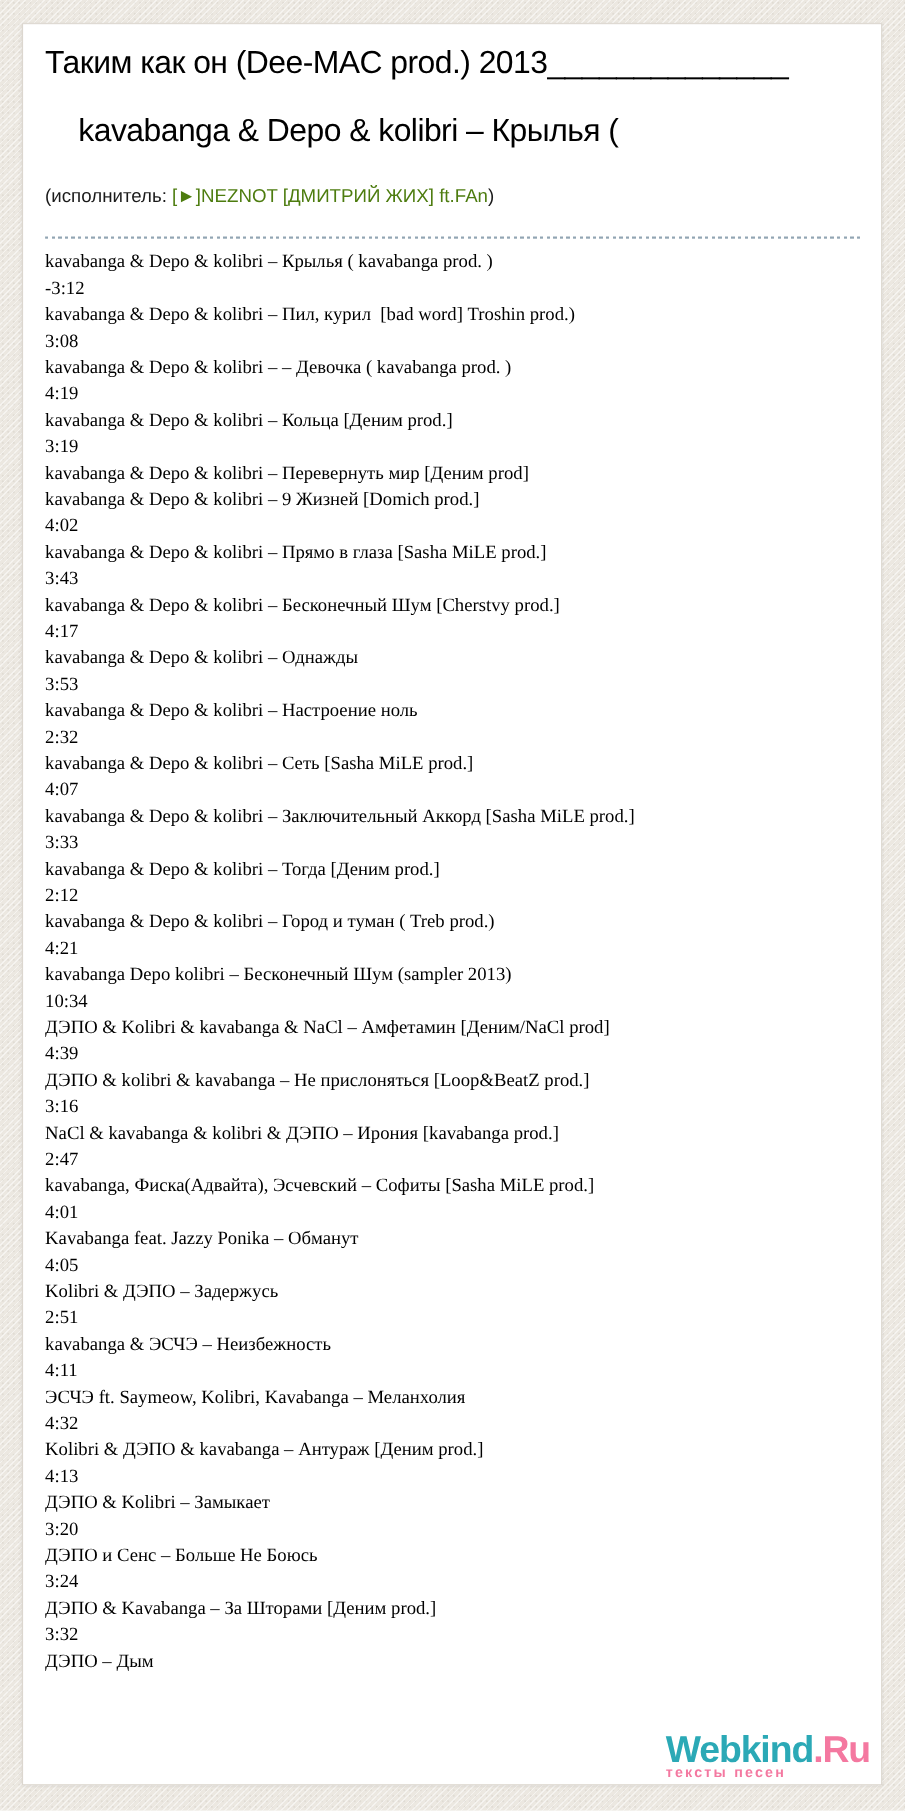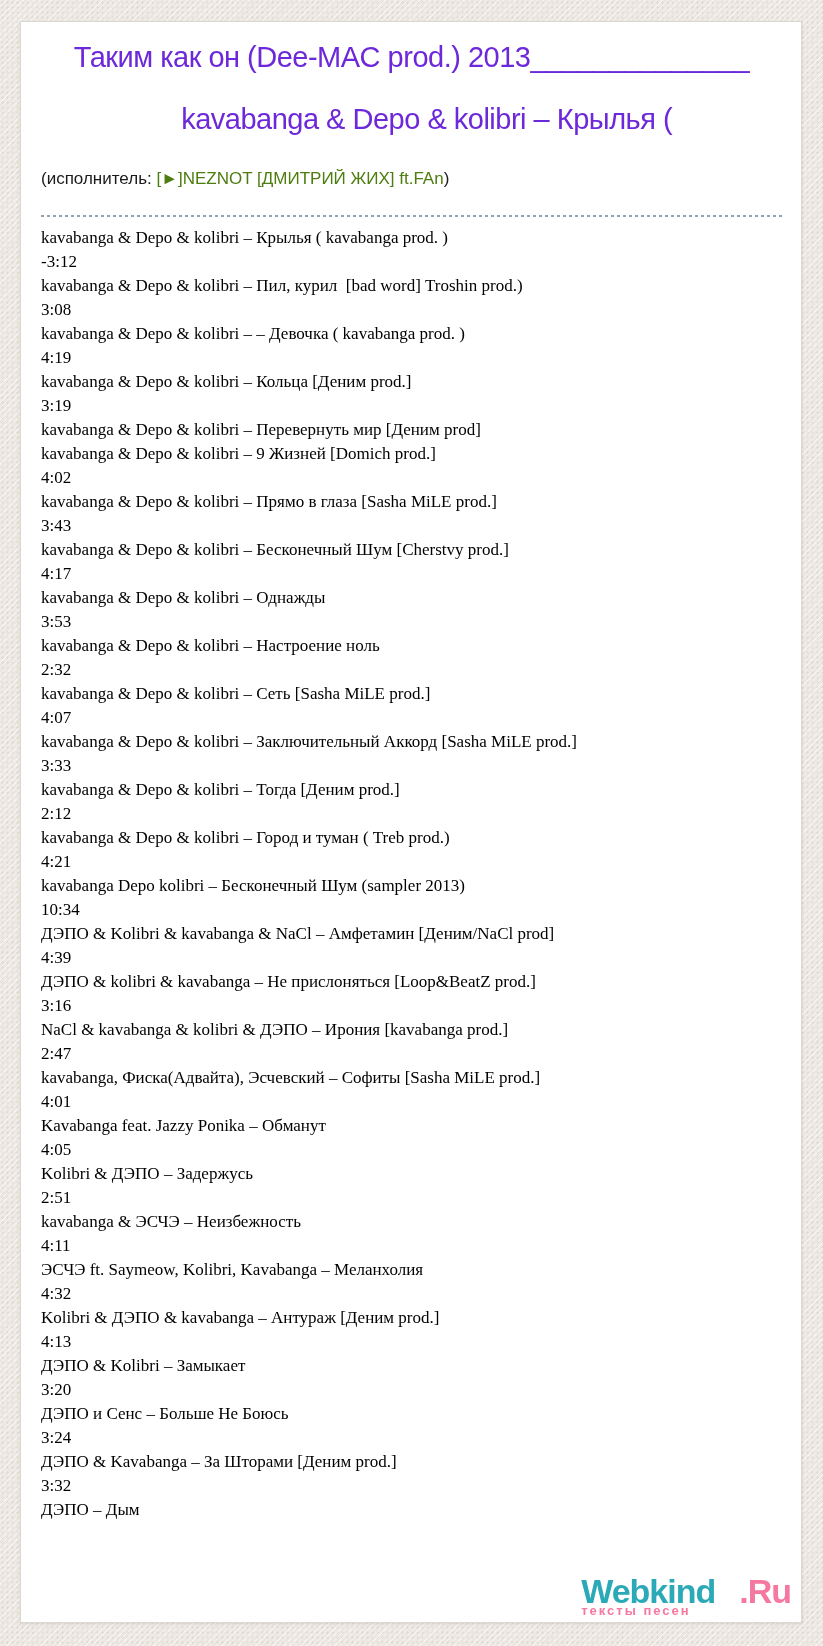--- a/index.html
+++ b/index.html
@@ -19,27 +19,26 @@
     position: absolute; left: 20px; top: 21px;
     width: 782px; height: 1602px;
     background: #ffffff;
     border: 1px solid #dcd7cf;
     box-shadow: 0 1px 3px rgba(0,0,0,0.10);
     padding: 20px 19px 0 20px;
     overflow: hidden;
   }
   .page-title {
     margin: 0;
-    color: #6d28d9;
+    color: #000000;
     font-size: 29px;
     line-height: 31px;
     font-weight: 400;
     letter-spacing: -0.5px;
     white-space: pre;
-    text-align: center;
   }
   .subtitle {
     margin-top: 1px;
     font-size: 17px;
     line-height: 23px;
     color: #1a1a1a;
     white-space: pre;
   }
   .artist-link {
     color: #4d7c0f;
@@ -67,21 +66,21 @@
     right: 10px; bottom: 4px;
     font-family: "Liberation Sans", sans-serif;
     font-weight: bold;
     font-size: 34px;
     line-height: 32px;
     letter-spacing: -1px;
     cursor: pointer;
     text-align: right;
   }
   .logo-web { color: #2ba9b6; }
-  .logo-ru  { color: #f478a0; padding-left: 24px; }
+  .logo-ru  { color: #f478a0; }
   .logo-tagline {
     font-size: 13px;
     line-height: 14px;
     letter-spacing: 2px;
     color: #f478a0;
     font-weight: bold;
     margin: -3px 21px 0 0;
     text-align: left;
   }
 </style>

